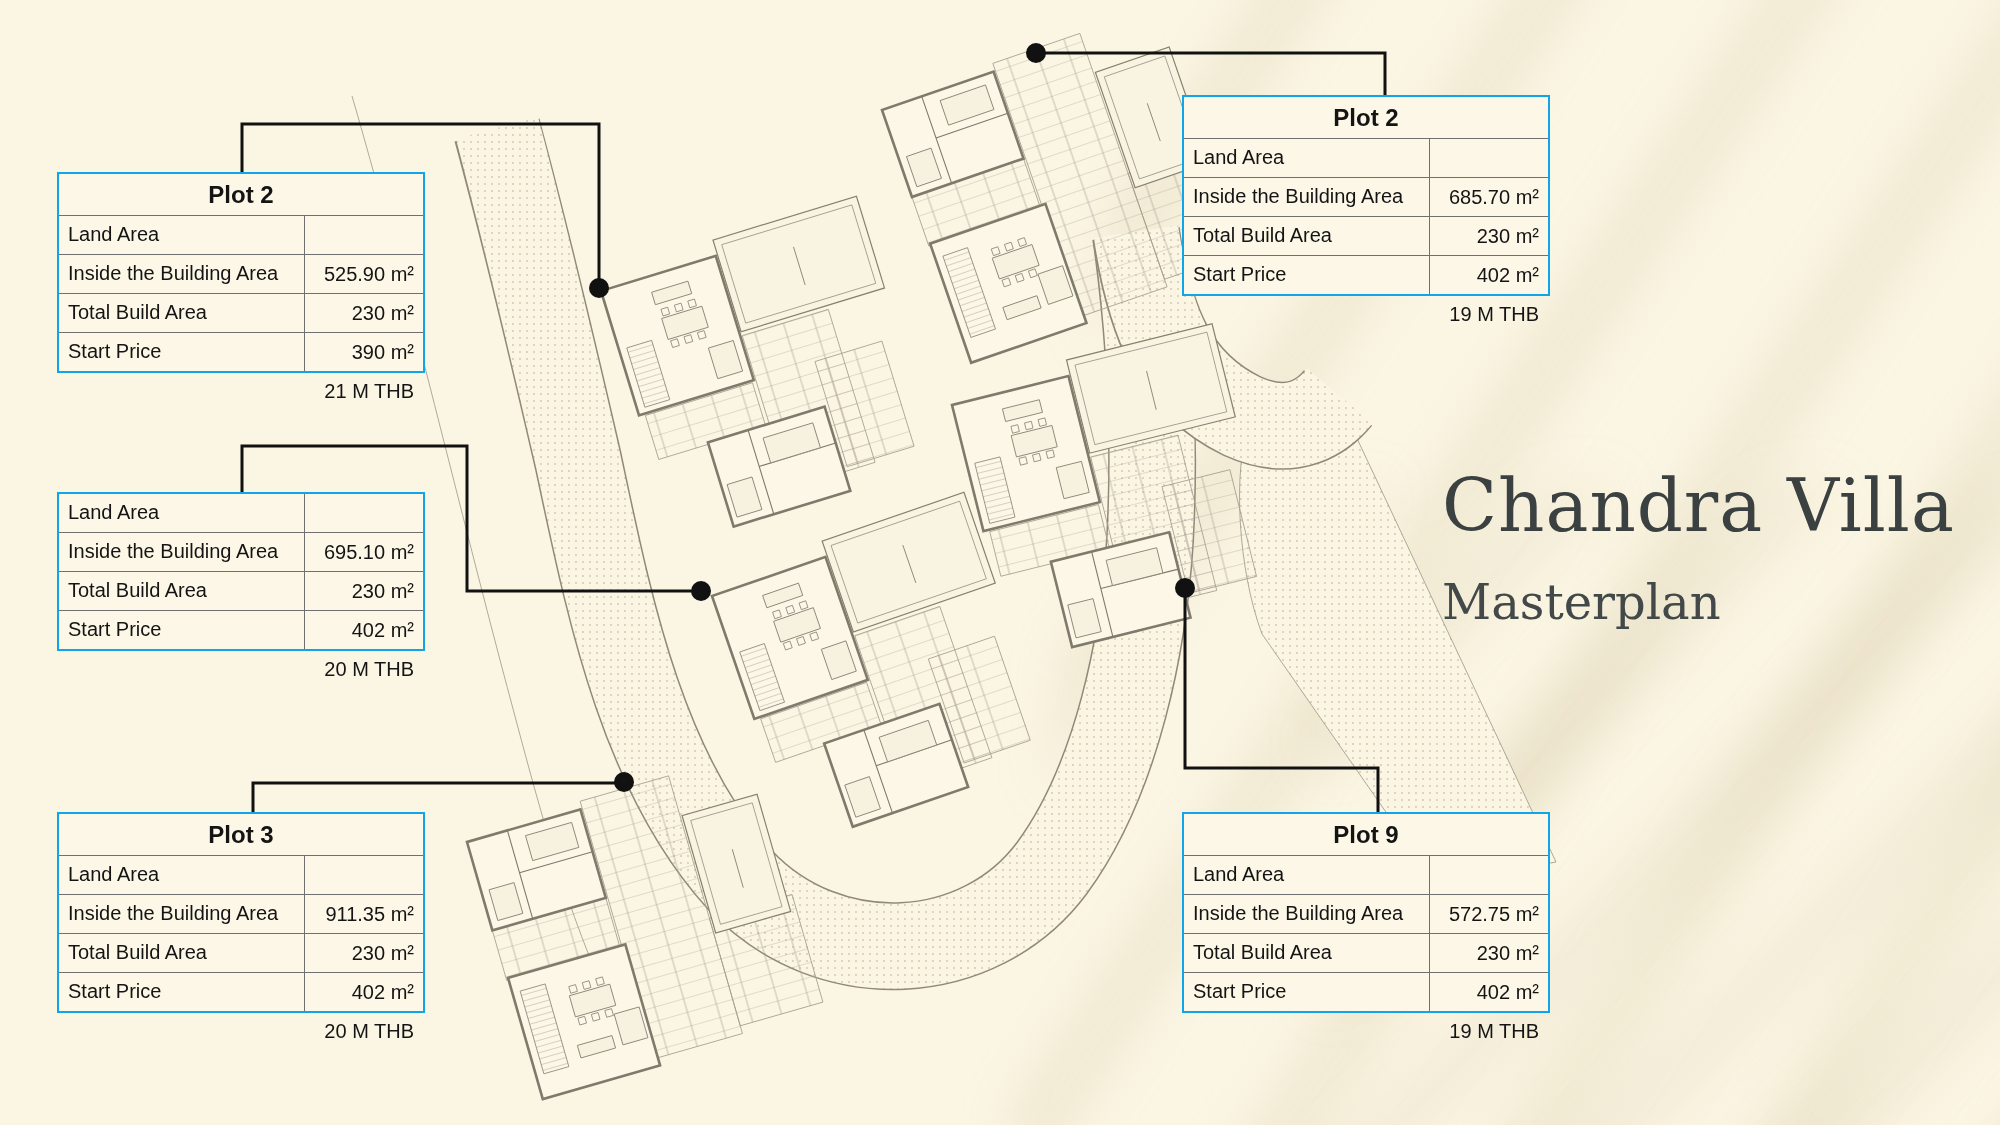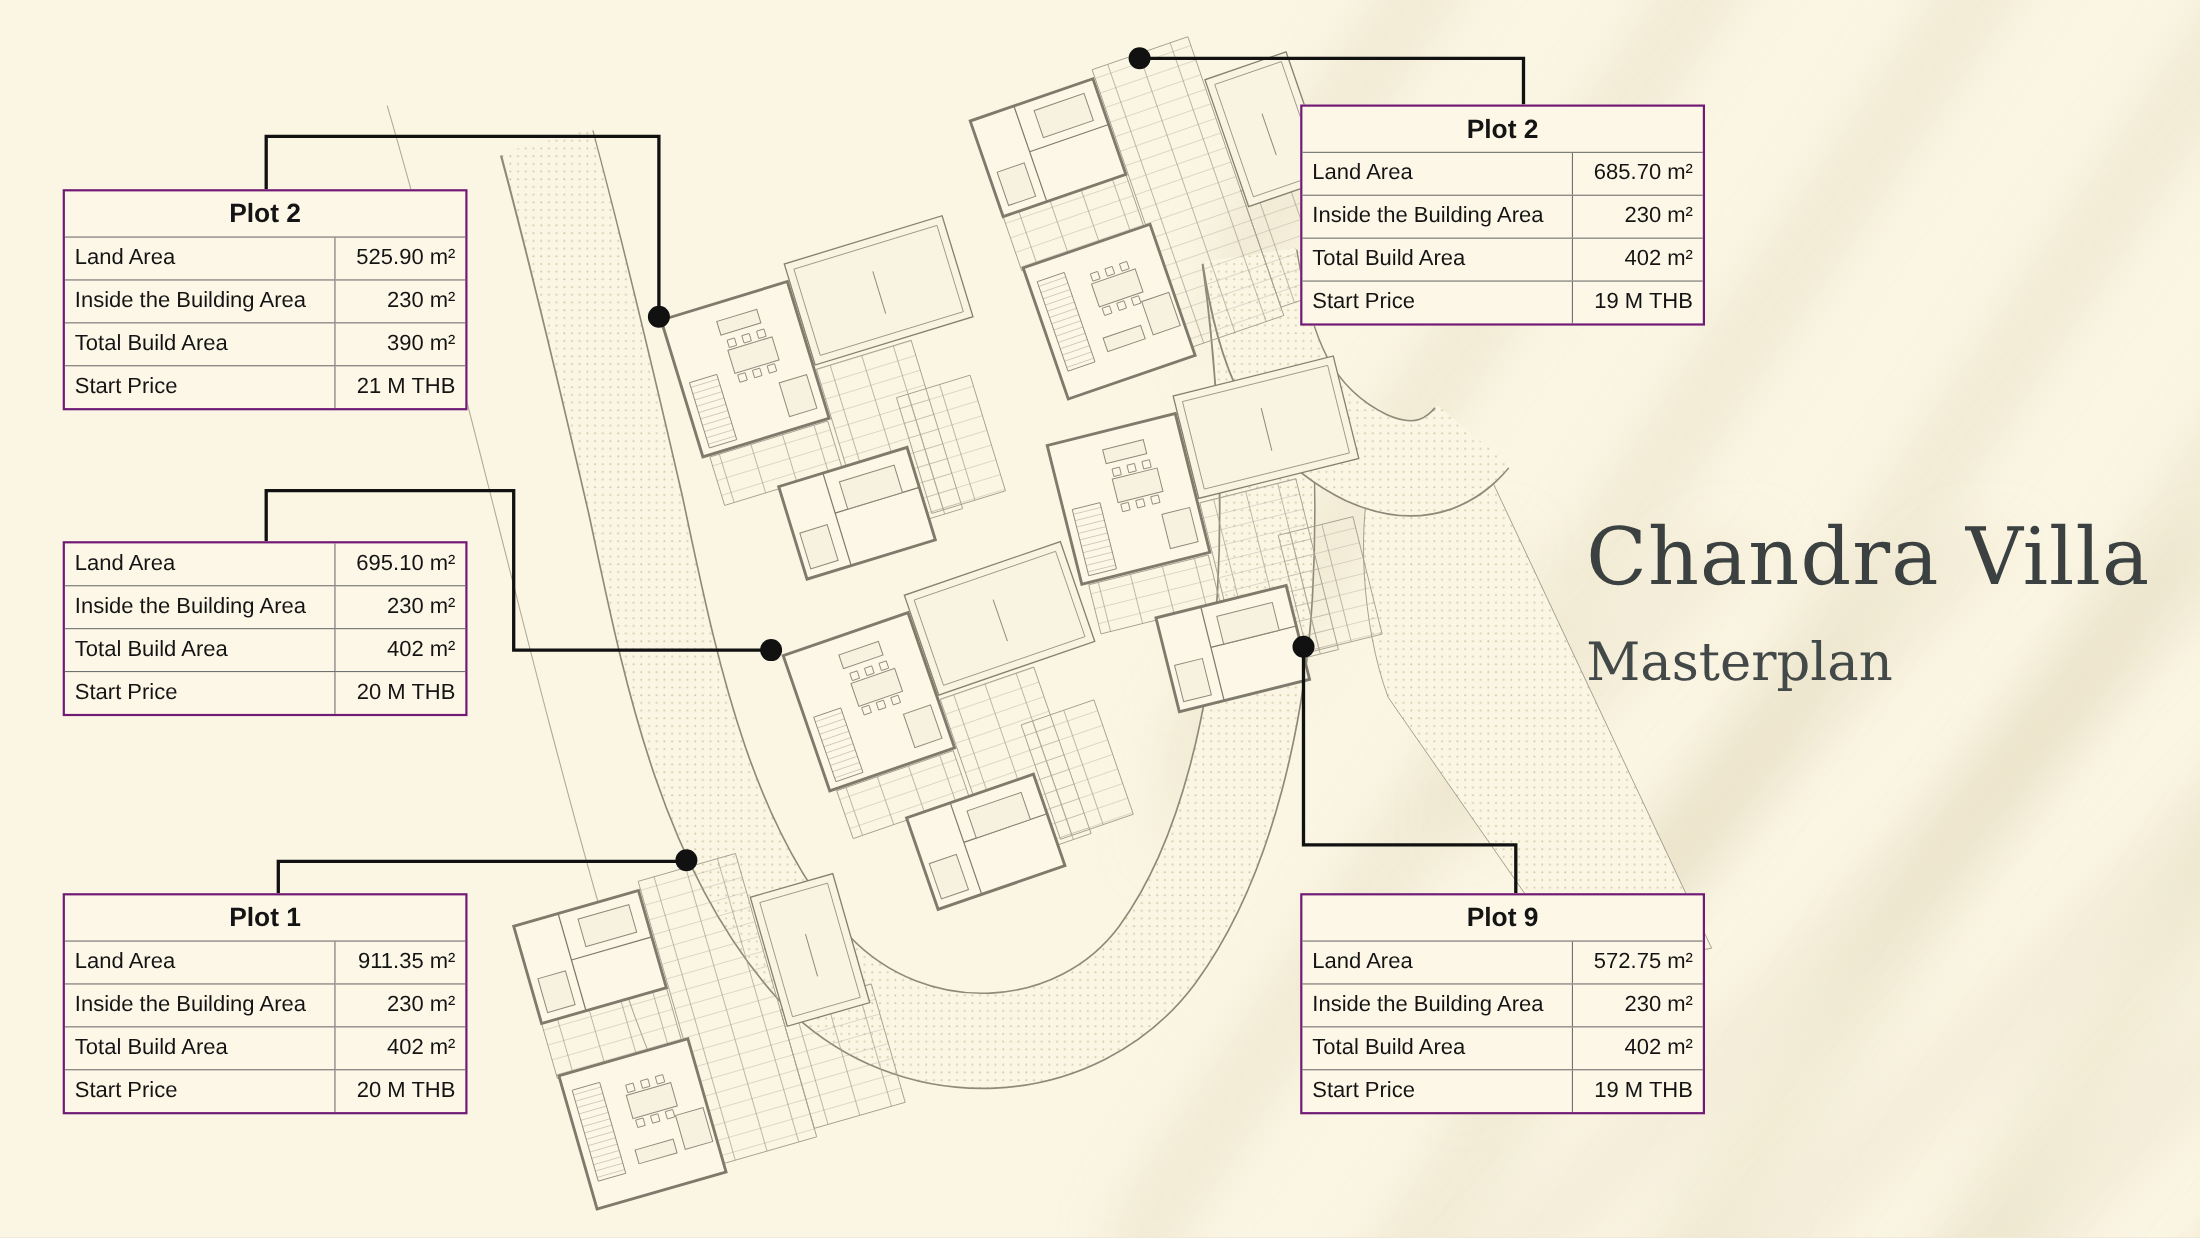--- a/index.html
+++ b/index.html
@@ -8,26 +8,26 @@
   
   .leaf{position:absolute;pointer-events:none;}
   .leaf1{right:-220px;top:-180px;width:1150px;height:1500px;
          background:repeating-linear-gradient(118deg,rgba(184,163,116,0.14) 0 70px,rgba(184,163,116,0) 70px 210px);
          filter:blur(24px);transform:rotate(6deg);}
   .leaf2{right:-120px;bottom:-260px;width:800px;height:900px;
          background:repeating-linear-gradient(135deg,rgba(184,163,116,0.12) 0 55px,rgba(184,163,116,0) 55px 160px);
          filter:blur(26px);}
   #site{position:absolute;left:0;top:0;}
   
-  .plot-table{position:absolute;width:368px;background:#fcf7e6;border:2px solid #701a75;box-sizing:border-box;color:#141414;}
+  .plot-table{position:absolute;width:368px;background:#fcf7e6;border:2px solid #0ea5e9;box-sizing:border-box;color:#141414;}
   .pt-title{height:41px;line-height:41px;text-align:center;font-weight:bold;font-size:24px;border-bottom:1px solid #707070;}
   .pt-row{display:flex;height:38px;line-height:37px;border-bottom:1px solid #707070;font-size:20px;}
   .pt-row:last-child{border-bottom:none;}
   .pt-label{flex:0 0 246px;padding-left:9px;box-sizing:border-box;border-right:1px solid #707070;white-space:nowrap;}
-  .pt-value{flex:1;text-align:right;padding-right:9px;white-space:nowrap;}
+  .pt-value{flex:1;text-align:right;padding-right:9px;white-space:nowrap;margin-top:40px;}
   
   .brand{position:absolute;left:1442px;top:464px;color:#3b4141;}
   .brand-title{font-family:"DejaVu Serif","Liberation Serif",serif;font-size:72px;letter-spacing:1px;}
   .brand-sub{font-family:"DejaVu Serif","Liberation Serif",serif;font-size:48px;margin-top:26px;color:#424948;}
 </style>
 </head>
 <body>
 
 <div id="app">
   <div class="leaf leaf1"></div>
@@ -172,21 +172,21 @@
       <div class="pt-label">Total Build Area</div>
       <div class="pt-value">402 m²</div>
       </div>
     <div class="pt-row">
       <div class="pt-label">Start Price</div>
       <div class="pt-value">20 M THB</div>
       </div>
   </div>
 
   <div class="plot-table" style="left:57px;top:812px;">
-    <div class="pt-title">Plot 1</div>
+    <div class="pt-title">Plot 3</div>
     <div class="pt-row">
       <div class="pt-label">Land Area</div>
       <div class="pt-value">911.35 m²</div>
       </div>
     <div class="pt-row">
       <div class="pt-label">Inside the Building Area</div>
       <div class="pt-value">230 m²</div>
       </div>
     <div class="pt-row">
       <div class="pt-label">Total Build Area</div>

